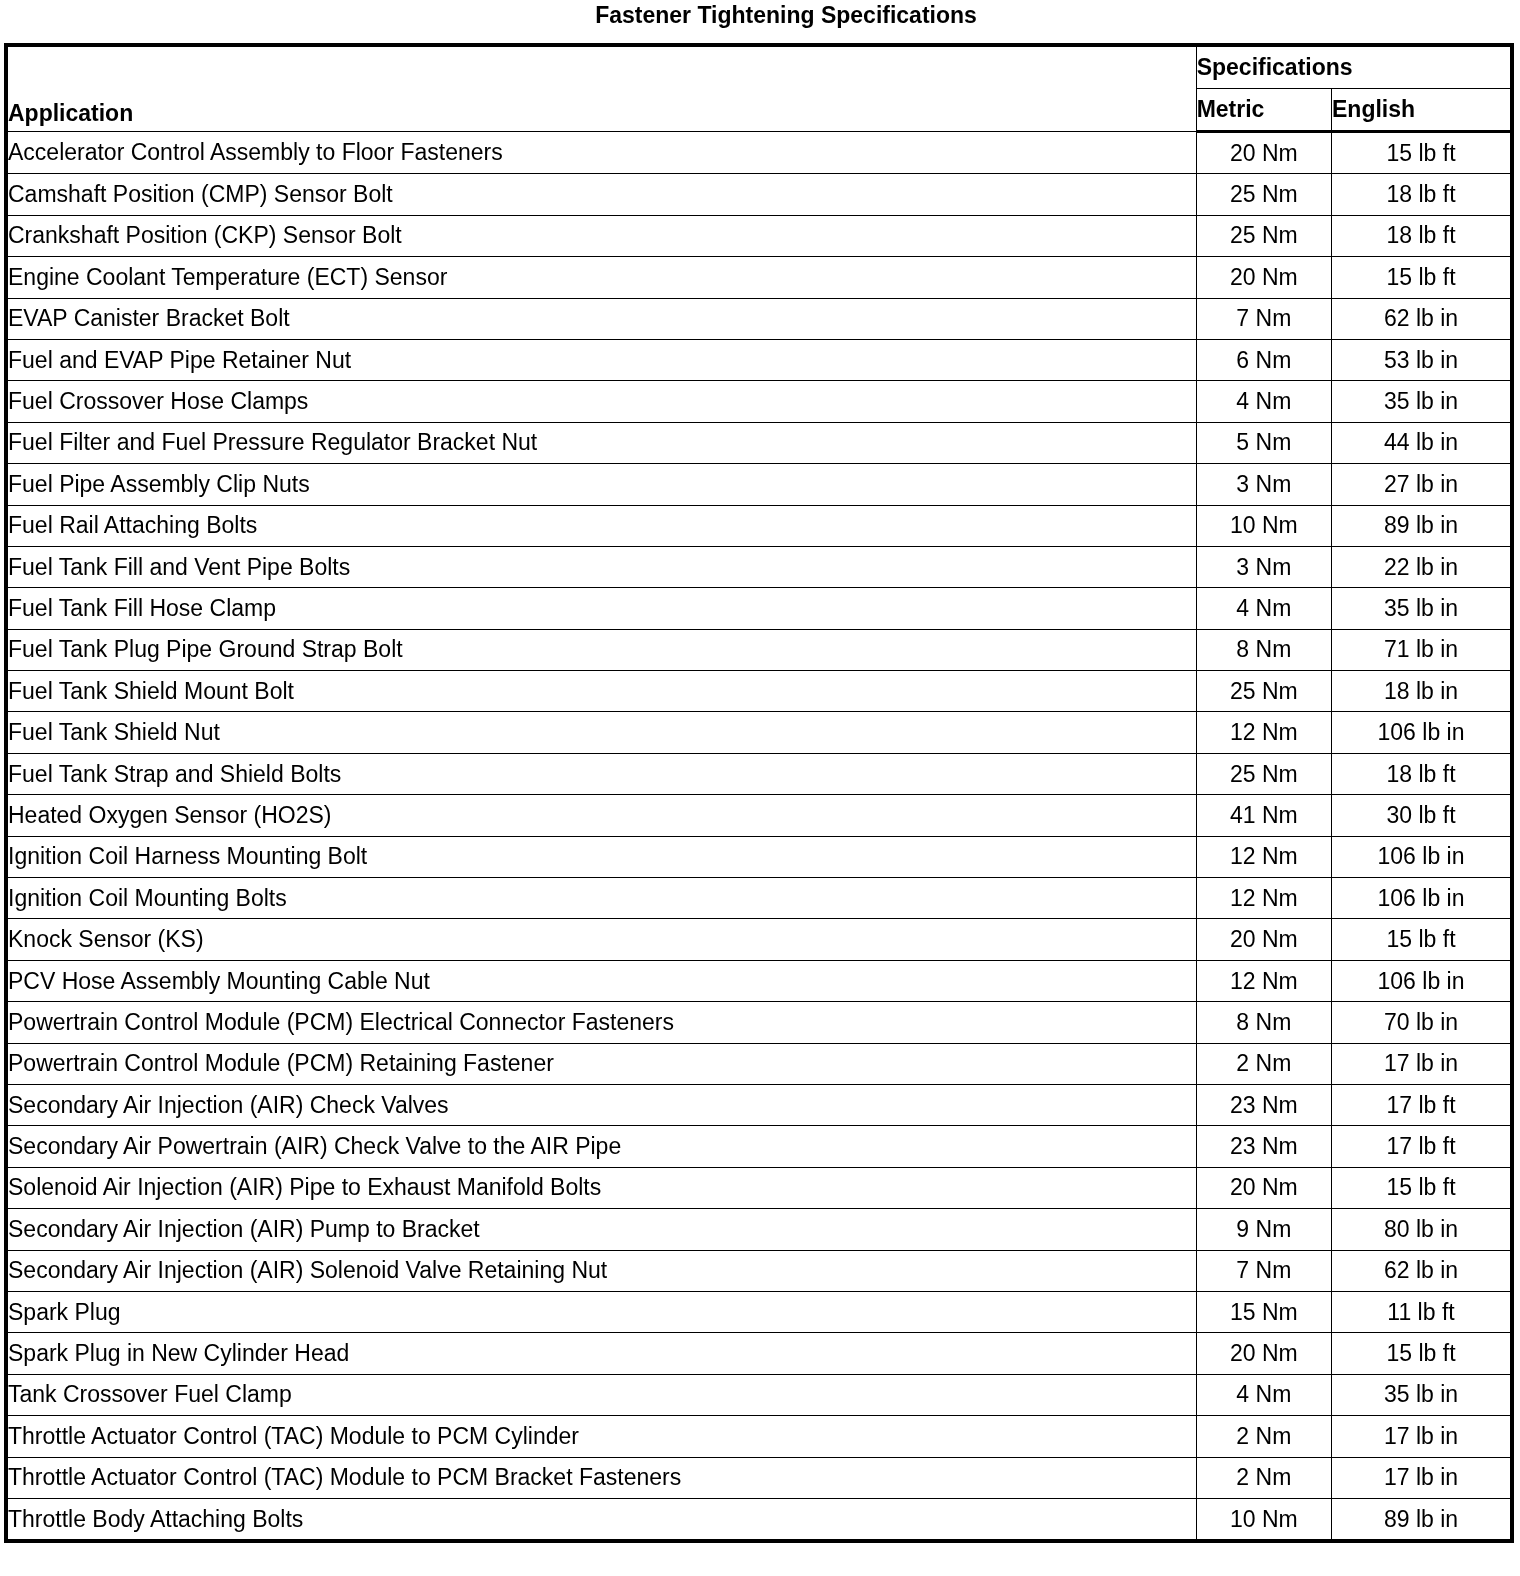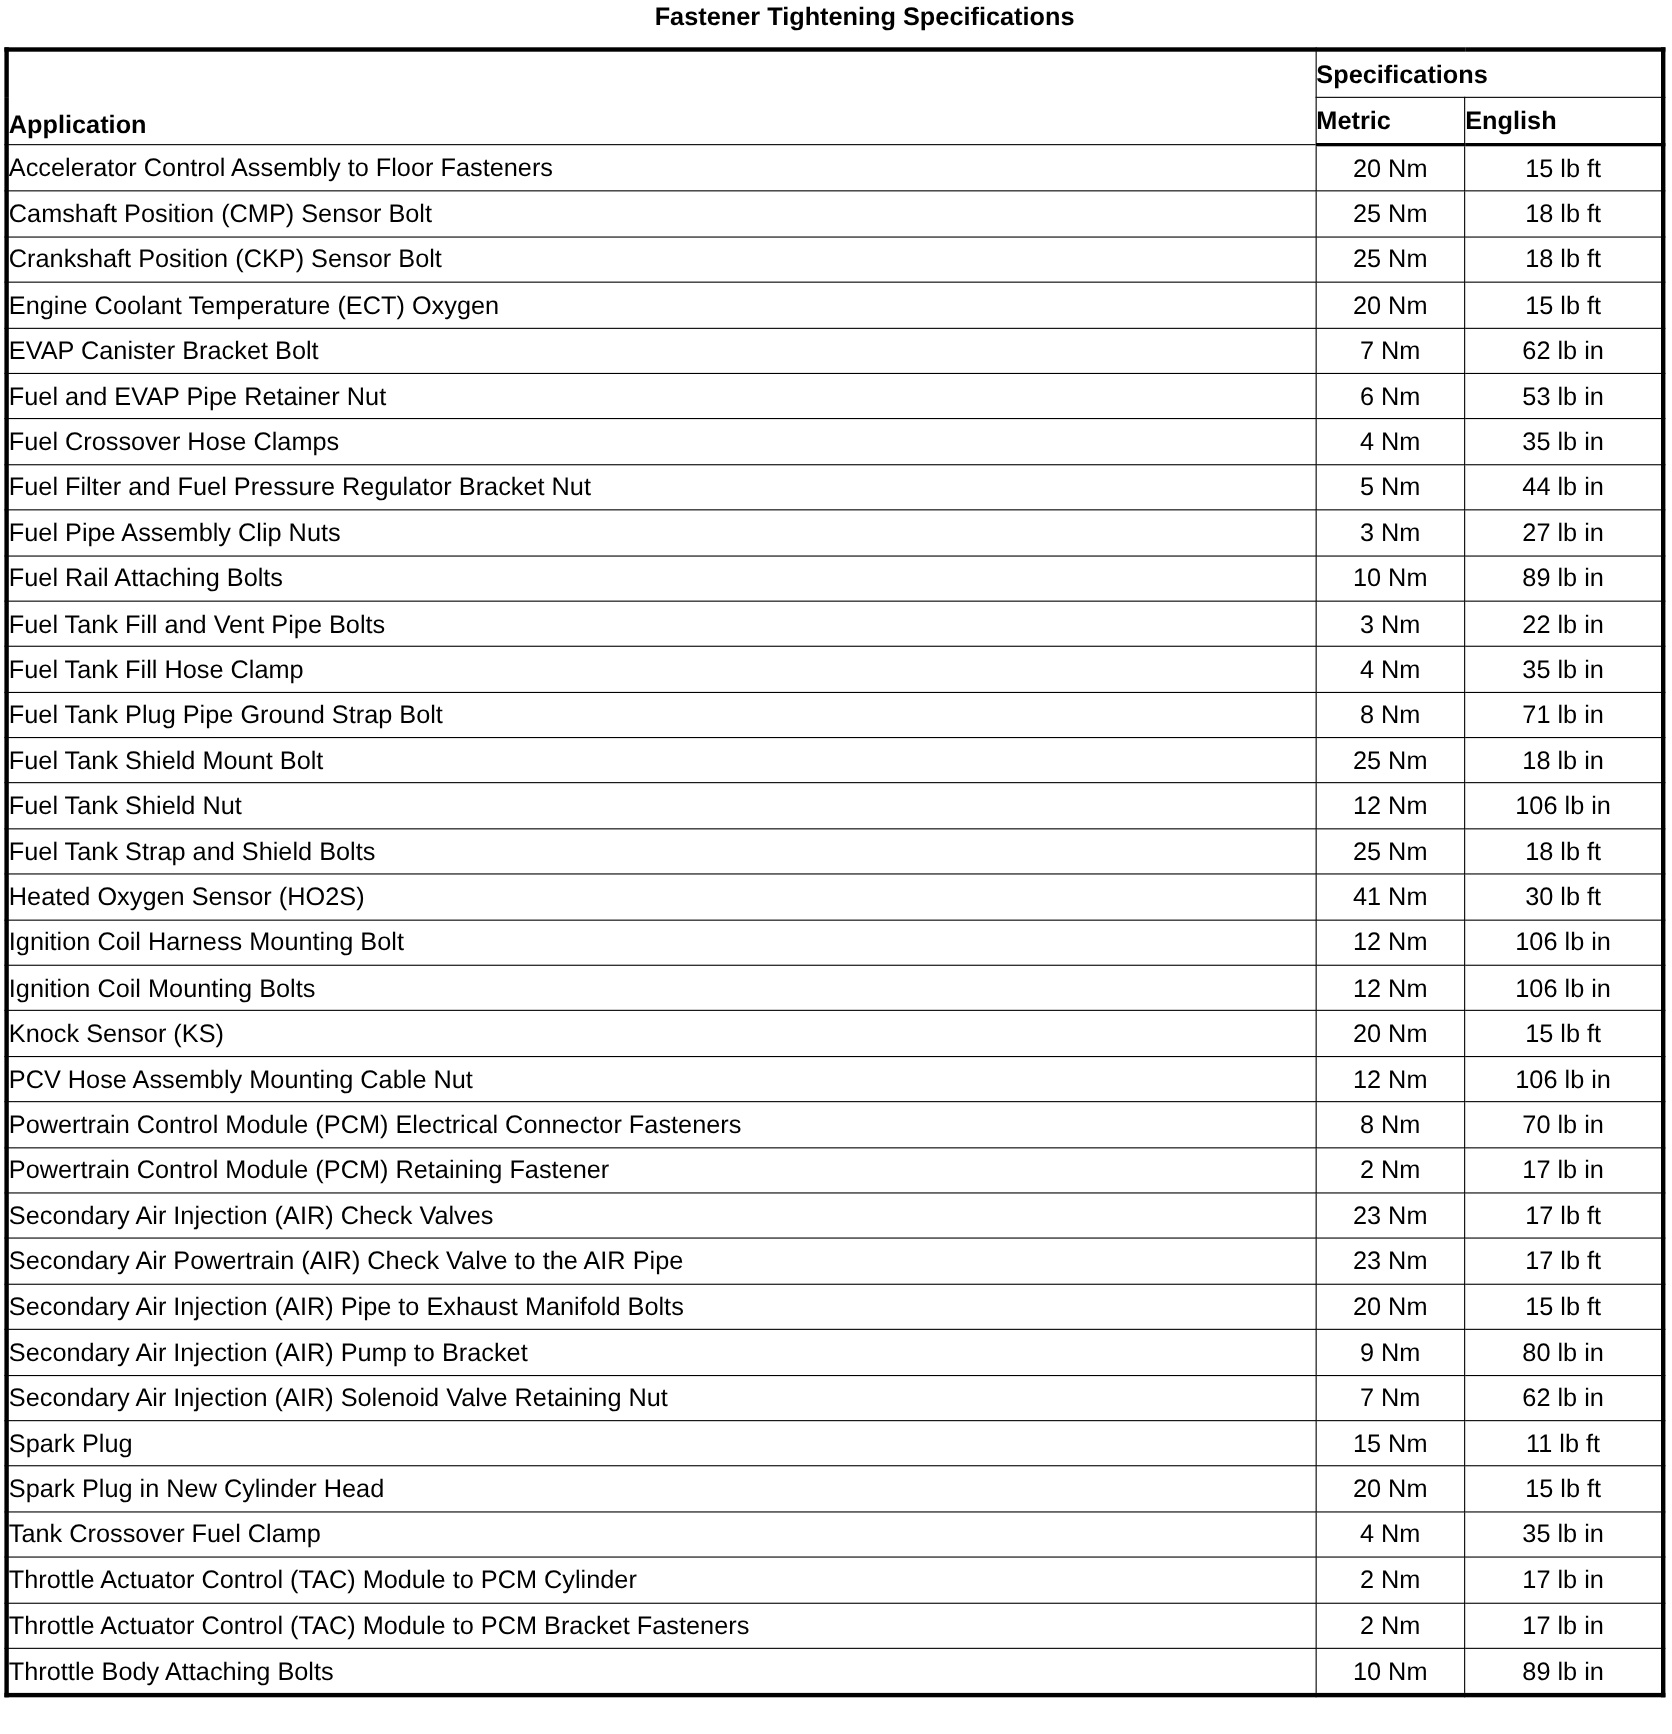--- a/index.html
+++ b/index.html
@@ -98,21 +98,21 @@
         <td class="app">Camshaft Position (CMP) Sensor Bolt</td>
         <td class="num">25 Nm</td>
         <td class="num">18 lb ft</td>
       </tr>
       <tr>
         <td class="app">Crankshaft Position (CKP) Sensor Bolt</td>
         <td class="num">25 Nm</td>
         <td class="num">18 lb ft</td>
       </tr>
       <tr>
-        <td class="app">Engine Coolant Temperature (ECT) Oxygen</td>
+        <td class="app">Engine Coolant Temperature (ECT) Sensor</td>
         <td class="num">20 Nm</td>
         <td class="num">15 lb ft</td>
       </tr>
       <tr>
         <td class="app">EVAP Canister Bracket Bolt</td>
         <td class="num">7 Nm</td>
         <td class="num">62 lb in</td>
       </tr>
       <tr>
         <td class="app">Fuel and EVAP Pipe Retainer Nut</td>
@@ -208,21 +208,21 @@
         <td class="app">Secondary Air Injection (AIR) Check Valves</td>
         <td class="num">23 Nm</td>
         <td class="num">17 lb ft</td>
       </tr>
       <tr>
         <td class="app">Secondary Air Powertrain (AIR) Check Valve to the AIR Pipe</td>
         <td class="num">23 Nm</td>
         <td class="num">17 lb ft</td>
       </tr>
       <tr>
-        <td class="app">Secondary Air Injection (AIR) Pipe to Exhaust Manifold Bolts</td>
+        <td class="app">Solenoid Air Injection (AIR) Pipe to Exhaust Manifold Bolts</td>
         <td class="num">20 Nm</td>
         <td class="num">15 lb ft</td>
       </tr>
       <tr>
         <td class="app">Secondary Air Injection (AIR) Pump to Bracket</td>
         <td class="num">9 Nm</td>
         <td class="num">80 lb in</td>
       </tr>
       <tr>
         <td class="app">Secondary Air Injection (AIR) Solenoid Valve Retaining Nut</td>

